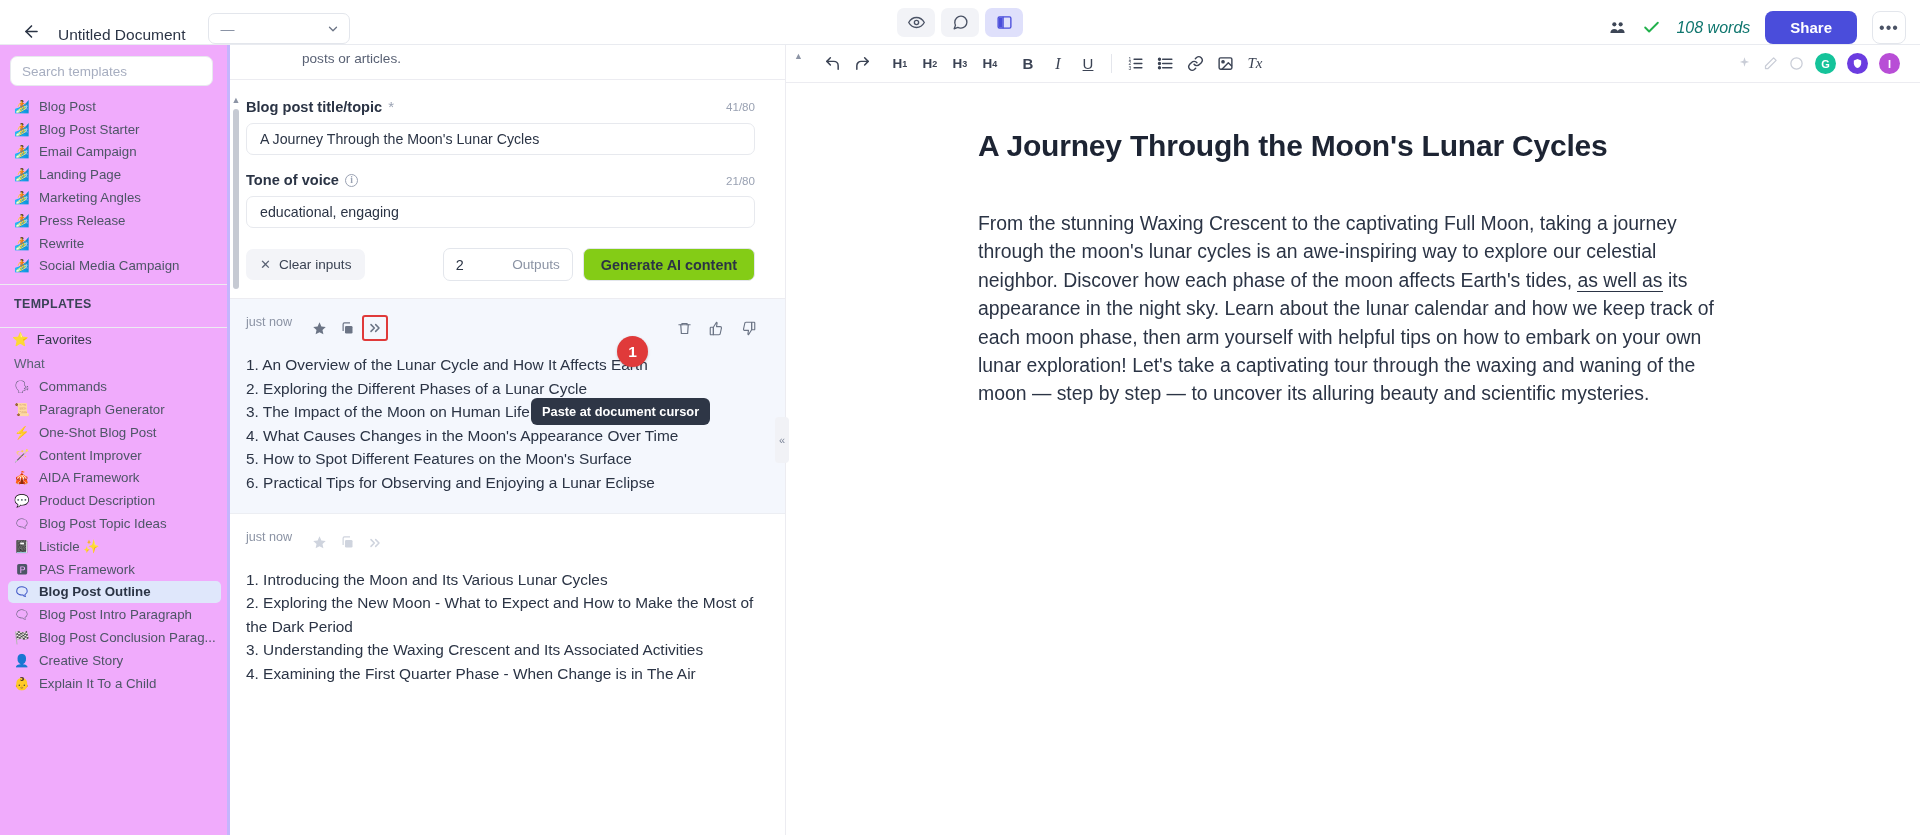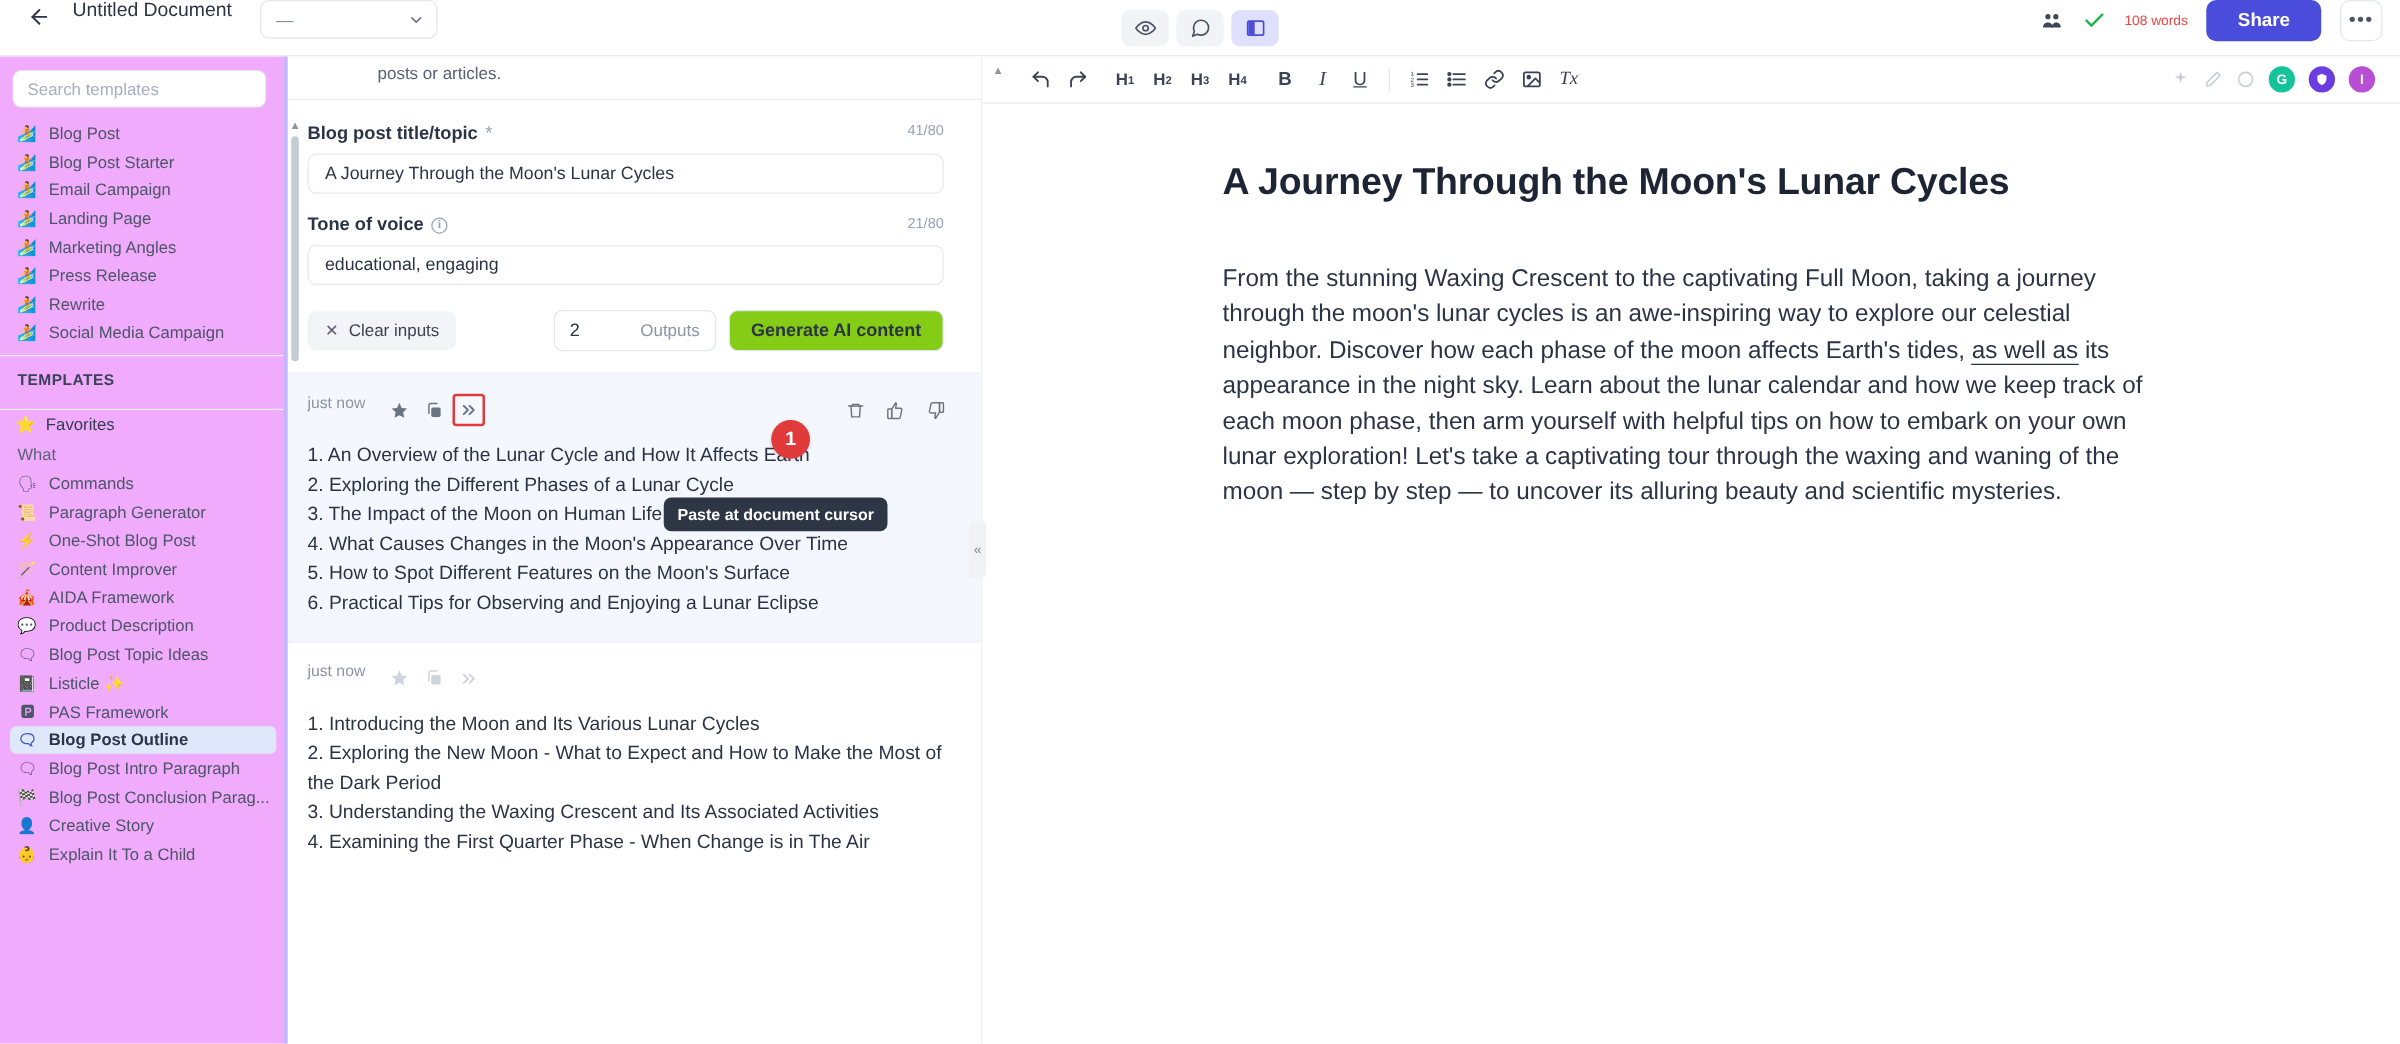--- a/index.html
+++ b/index.html
@@ -8,21 +8,21 @@
     font-family: "Liberation Sans", sans-serif;
     background: #ffffff;
     overflow: hidden;
     color: #2b3445;
   }
   .app { position: relative; width: 1920px; height: 835px; display: flex; flex-direction: column; }
 
   
   .topbar {
     height: 45px; min-height: 45px;
-    display: flex; align-items: flex-start;
+    display: flex; align-items: flex-end;
     border-bottom: 1px solid #e9ebf0;
     background: #fff;
     padding: 0 14px 0 18px;
     position: relative; z-index: 40;
   }
   .back-arrow {
     width: 26px; height: 26px; display: flex; align-items: center; justify-content: center;
     color: #2b3445; cursor: pointer; flex: 0 0 auto;
   }
   .doc-title {
@@ -44,21 +44,21 @@
   .view-toggle { display: flex; gap: 6px; pointer-events: auto; }
   .vt-btn {
     width: 38px; height: 29px; border-radius: 7px; border: none;
     display: flex; align-items: center; justify-content: center;
     background: #f2f3f7; color: #4b5365; cursor: pointer;
   }
   .vt-btn.active { background: #dfe0fb; color: #4a4ddb; }
   .topbar-right { margin-left: auto; display: flex; align-items: center; gap: 15px; z-index: 2; }
   .ppl-icon { color: #3d4656; display: flex; cursor: pointer; }
   .check-icon { color: #22b14c; display: flex; }
-  .word-count { font-size: 11px; color: #ef4444; white-space: nowrap; }
+  .word-count { font-size: 16px; color: #0f766e; white-space: nowrap; font-style: italic; }
   .share-btn {
     background: #4a4ddb; color: #fff; border: none; border-radius: 8px;
     height: 33px; padding: 0 25px; font-size: 15px; font-weight: 700;
     font-family: inherit; cursor: pointer;
   }
   .more-btn {
     width: 34px; height: 33px; border-radius: 8px; border: 1px solid #e3e6ec;
     background: #fff; color: #4b5365; font-size: 16px; cursor: pointer;
     display: flex; align-items: center; justify-content: center; letter-spacing: 1px;
   }
@@ -104,21 +104,21 @@
     display: flex; flex-direction: column; position: relative;
     border-right: 1px solid #ececf1; overflow: hidden;
   }
   .desc-tail {
     font-size: 13.6px; color: #58607180; color: #596174;
     padding: 6px 24px 0 72px; height: 34px;
   }
   .panel-hr { height: 1px; background: #ececf1; margin: 0; }
   .form-area { padding: 18px 30px 0 16px; position: relative; }
   .field { margin-bottom: 17px; }
-  .field-head { display: flex; justify-content: space-between; margin-bottom: 8px; }
+  .field-head { display: flex; align-items: center; justify-content: space-between; margin-bottom: 8px; }
   .field-label { font-size: 14.6px; font-weight: 700; color: #2b3445; display: flex; align-items: center; gap: 6px; }
   .req-star { color: #9aa2b3; font-weight: 400; font-size: 15px; }
   .info-i {
     width: 13px; height: 13px; border-radius: 50%; border: 1.2px solid #9aa2b3;
     color: #9aa2b3; font-size: 9.5px; line-height: 11px; text-align: center;
     font-family: "Liberation Serif", serif; cursor: pointer;
   }
   .counter { font-size: 11.6px; color: #9aa2b3; }
   .text-input {
     width: 100%; height: 32px; border: 1px solid #e7e9ee; border-radius: 7px;

